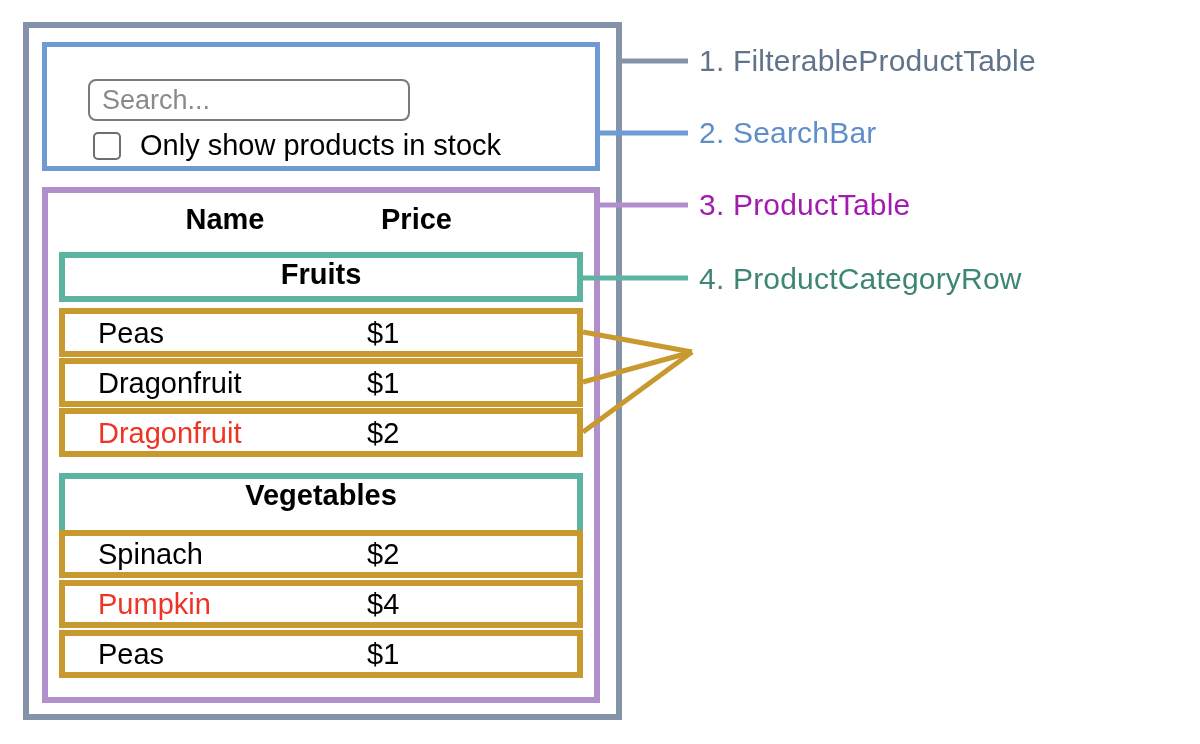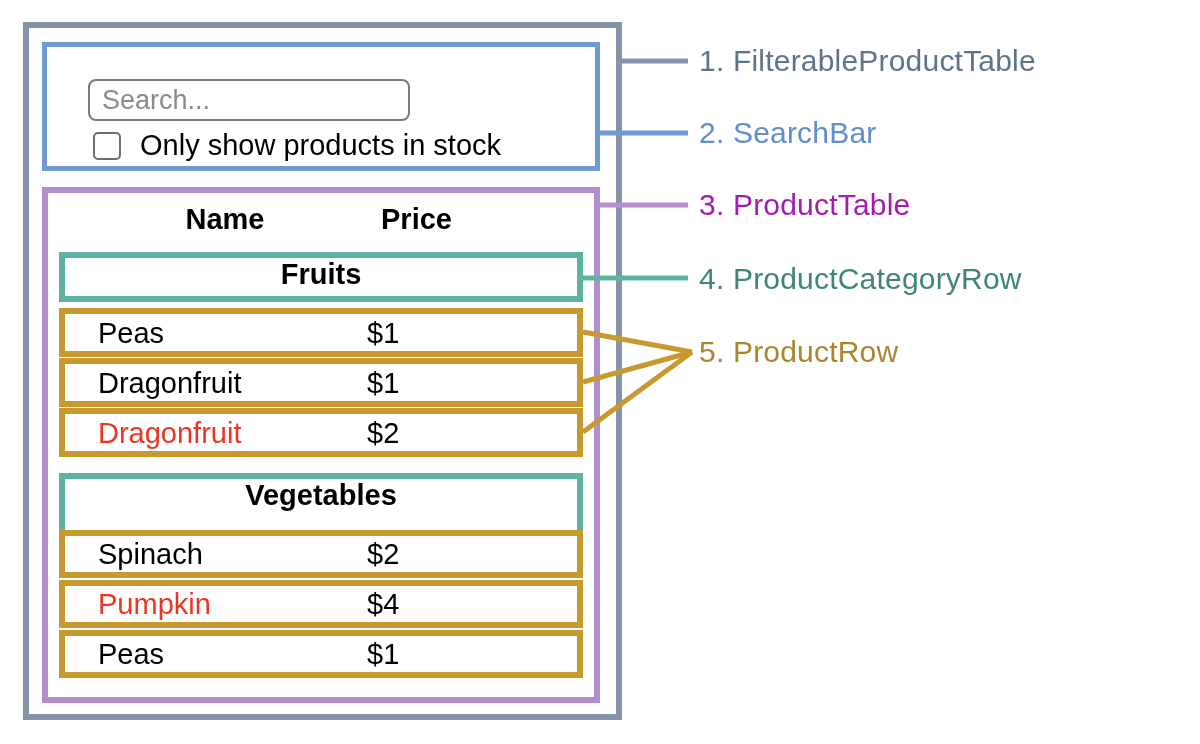--- a/index.html
+++ b/index.html
@@ -129,15 +129,14 @@
     <line x1="583" y1="278" x2="688" y2="278" stroke="#5cb3a1" stroke-width="5"></line>
     <line x1="583" y1="332" x2="692" y2="352" stroke="#c8992f" stroke-width="5"></line>
     <line x1="583" y1="382" x2="692" y2="352" stroke="#c8992f" stroke-width="5"></line>
     <line x1="583" y1="432" x2="692" y2="352" stroke="#c8992f" stroke-width="5"></line>
   </svg>
 
   <div class="annotation a1">1. FilterableProductTable</div>
   <div class="annotation a2">2. SearchBar</div>
   <div class="annotation a3">3. ProductTable</div>
   <div class="annotation a4">4. ProductCategoryRow</div>
-  <div class="annotation a5">5. ProductRow</div>
 
 </div>
 
 </body></html>

